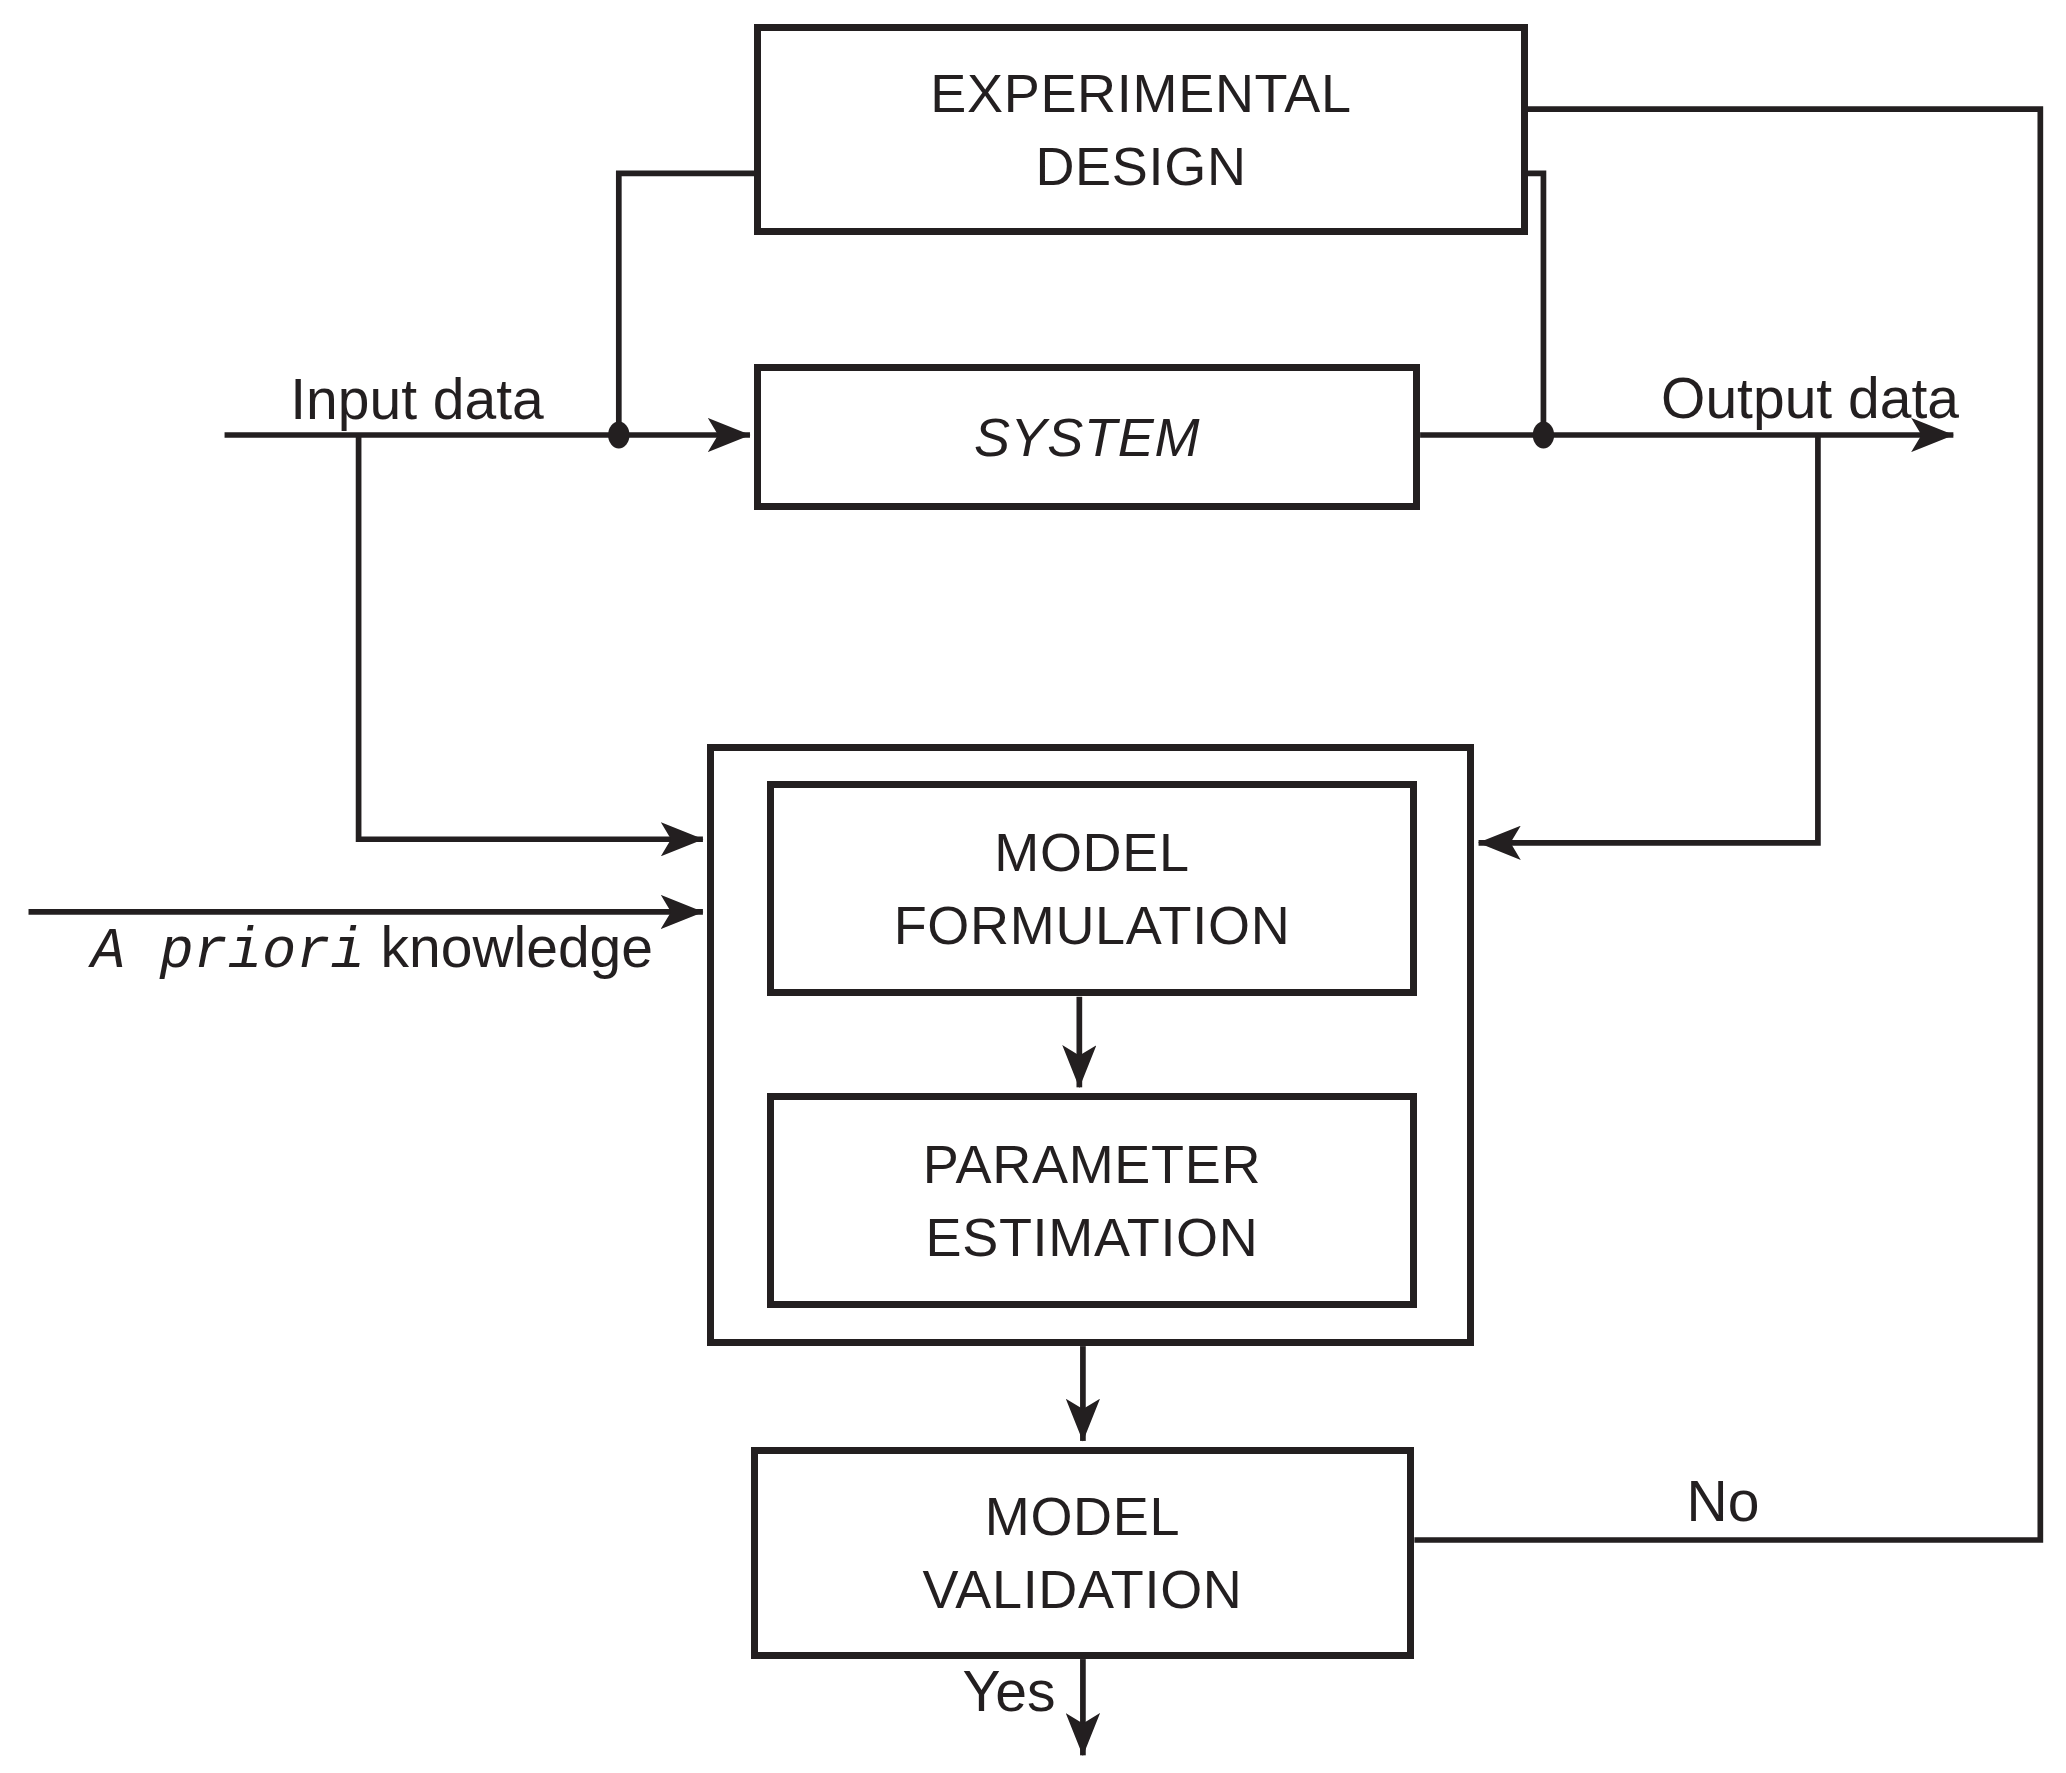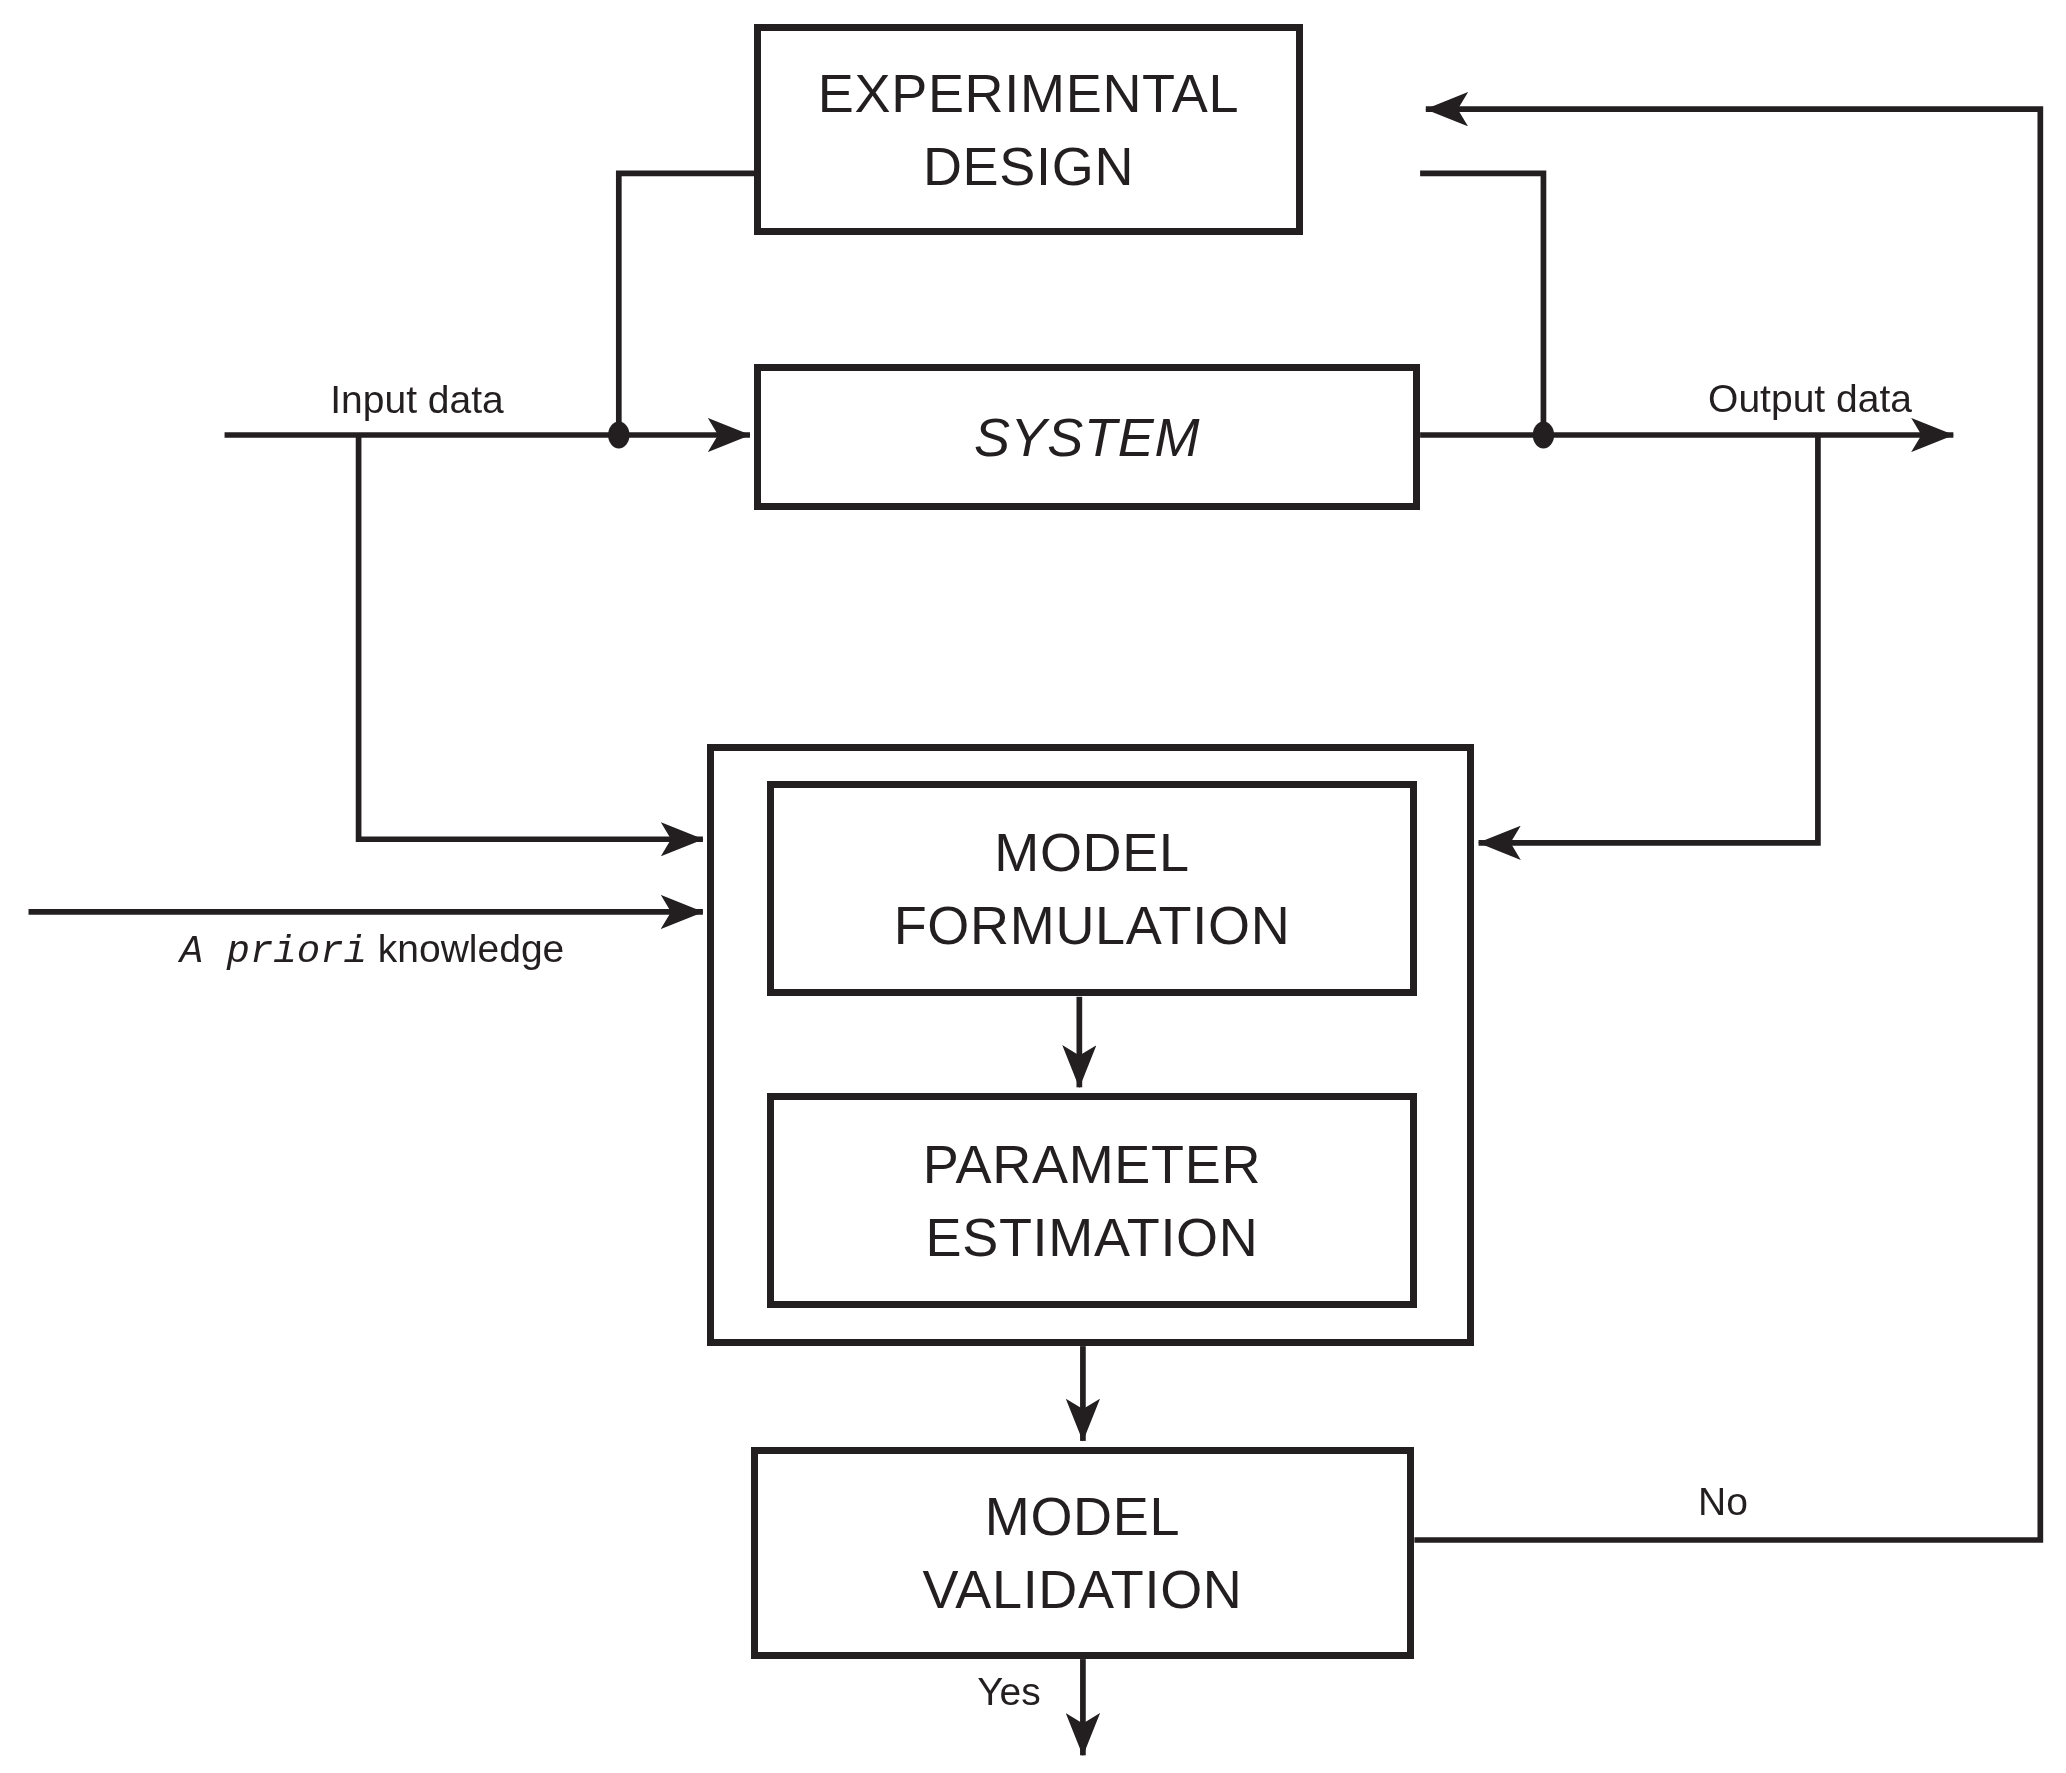--- a/index.html
+++ b/index.html
@@ -40,21 +40,21 @@
   }
   .group-box {
     position: absolute;
     box-sizing: border-box;
     border: 7.1px solid #231f20;
     background: transparent;
   }
   .flow-label {
     position: absolute;
     transform: translate(-50%, -50%);
-    font-size: 39px;
+    font-size: 57px;
     line-height: 63px;
     white-space: nowrap;
   }
   .flow-label .it { font-style: italic; font-family: Liberation Mono, monospace; }
 </style>
 </head>
 <body>
 
 <div class="canvas">
 
@@ -84,21 +84,21 @@
     <path class="wire" d="M1519,1888 V2021" marker-end="url(#arrow)"></path>
 
     <path class="wire" d="M1519,2327 V2462" marker-end="url(#arrow)"></path>
 
     <path class="wire" d="M1984,2160 H2862 V153 H2000" marker-end="url(#arrow)"></path>
 
     <ellipse class="junction" cx="868" cy="610" rx="15" ry="19"></ellipse>
     <ellipse class="junction" cx="2165" cy="610" rx="15" ry="19"></ellipse>
   </svg>
 
-  <div class="box" style="left:754px; top:24px; width:549px; height:211px;">
+  <div class="box" style="left:754px; top:24px; width:774px; height:211px;">
     <span>EXPERIMENTAL</span>
     <span>DESIGN</span>
   </div>
 
   <div class="box" style="left:754px; top:364px; width:666px; height:146px;font-style:italic;">
     <span>SYSTEM</span>
   </div>
 
   <div class="group-box" style="left:707px; top:744px; width:767px; height:602px;"></div>
 

